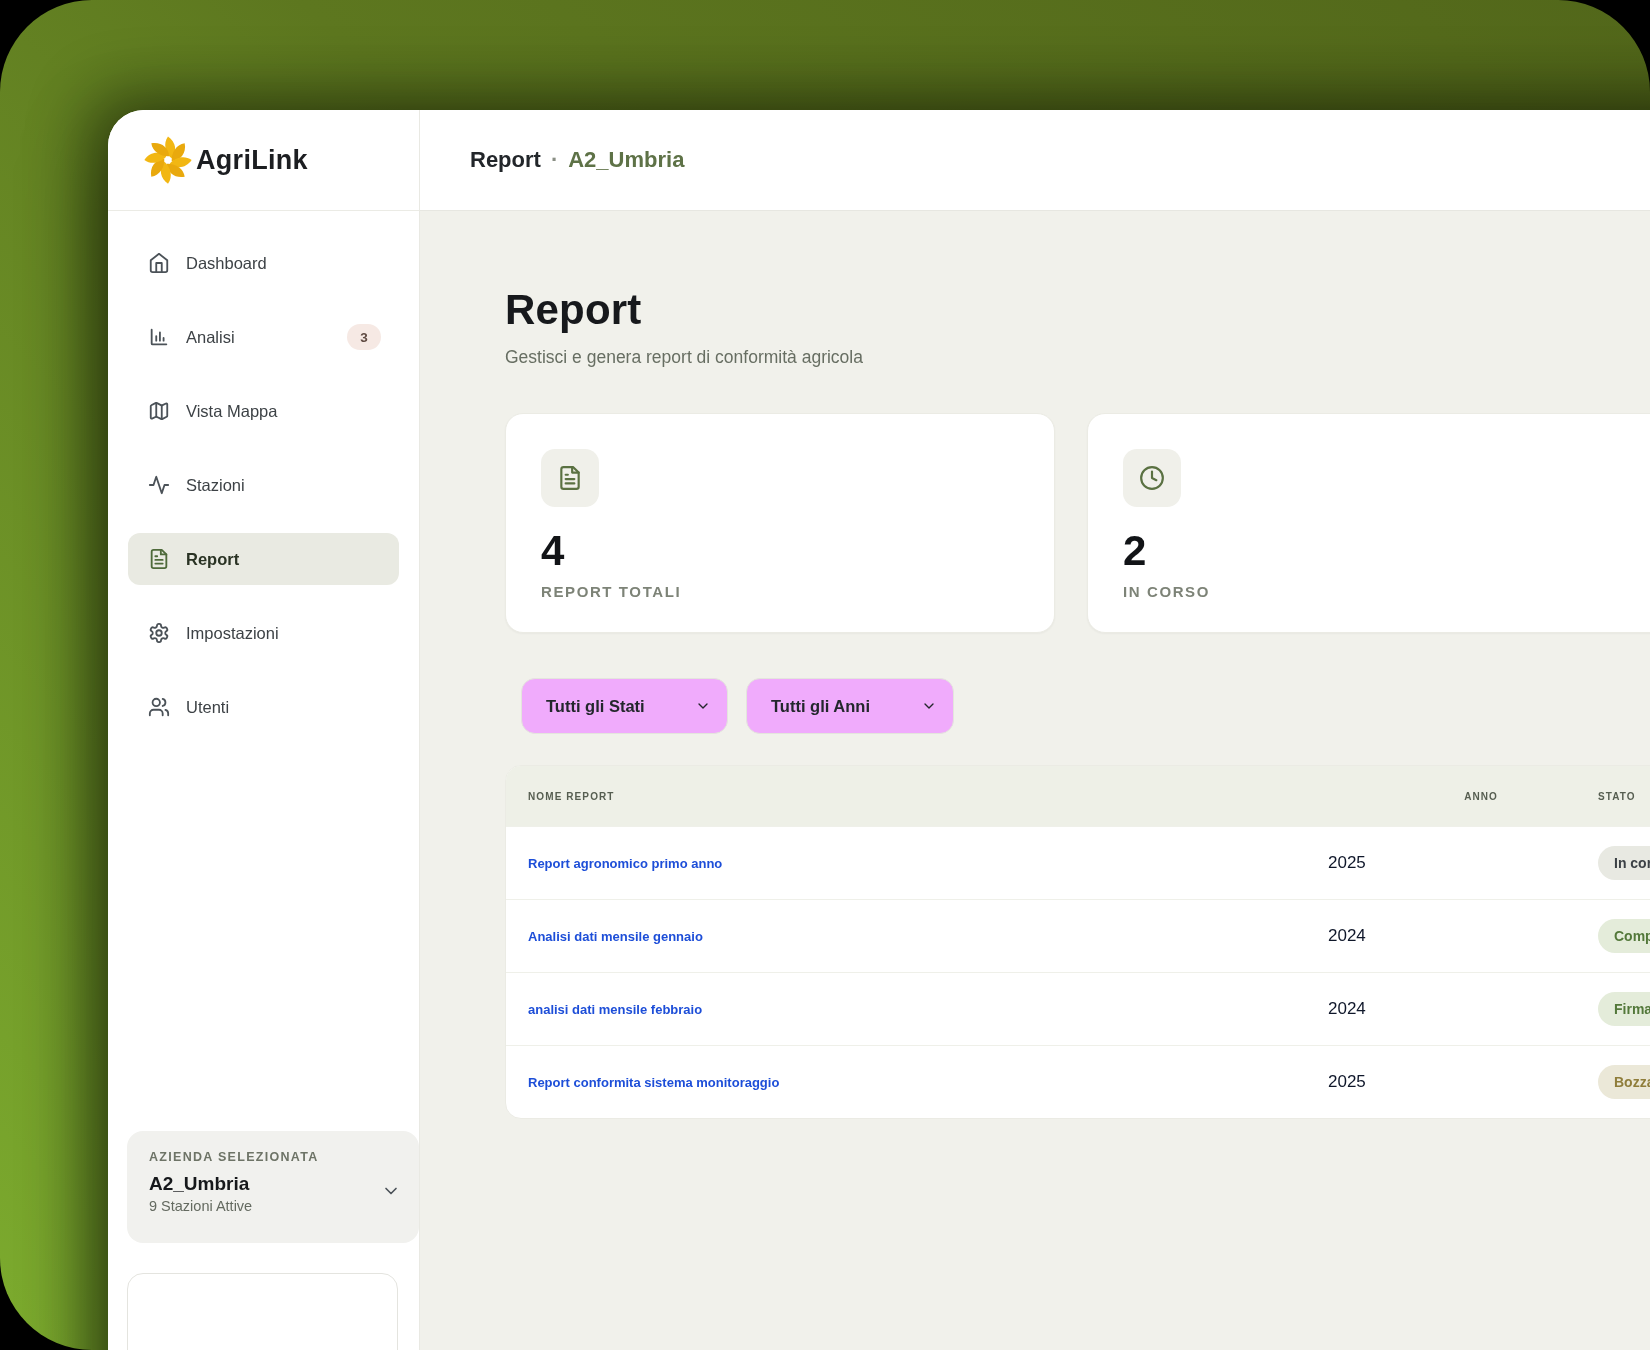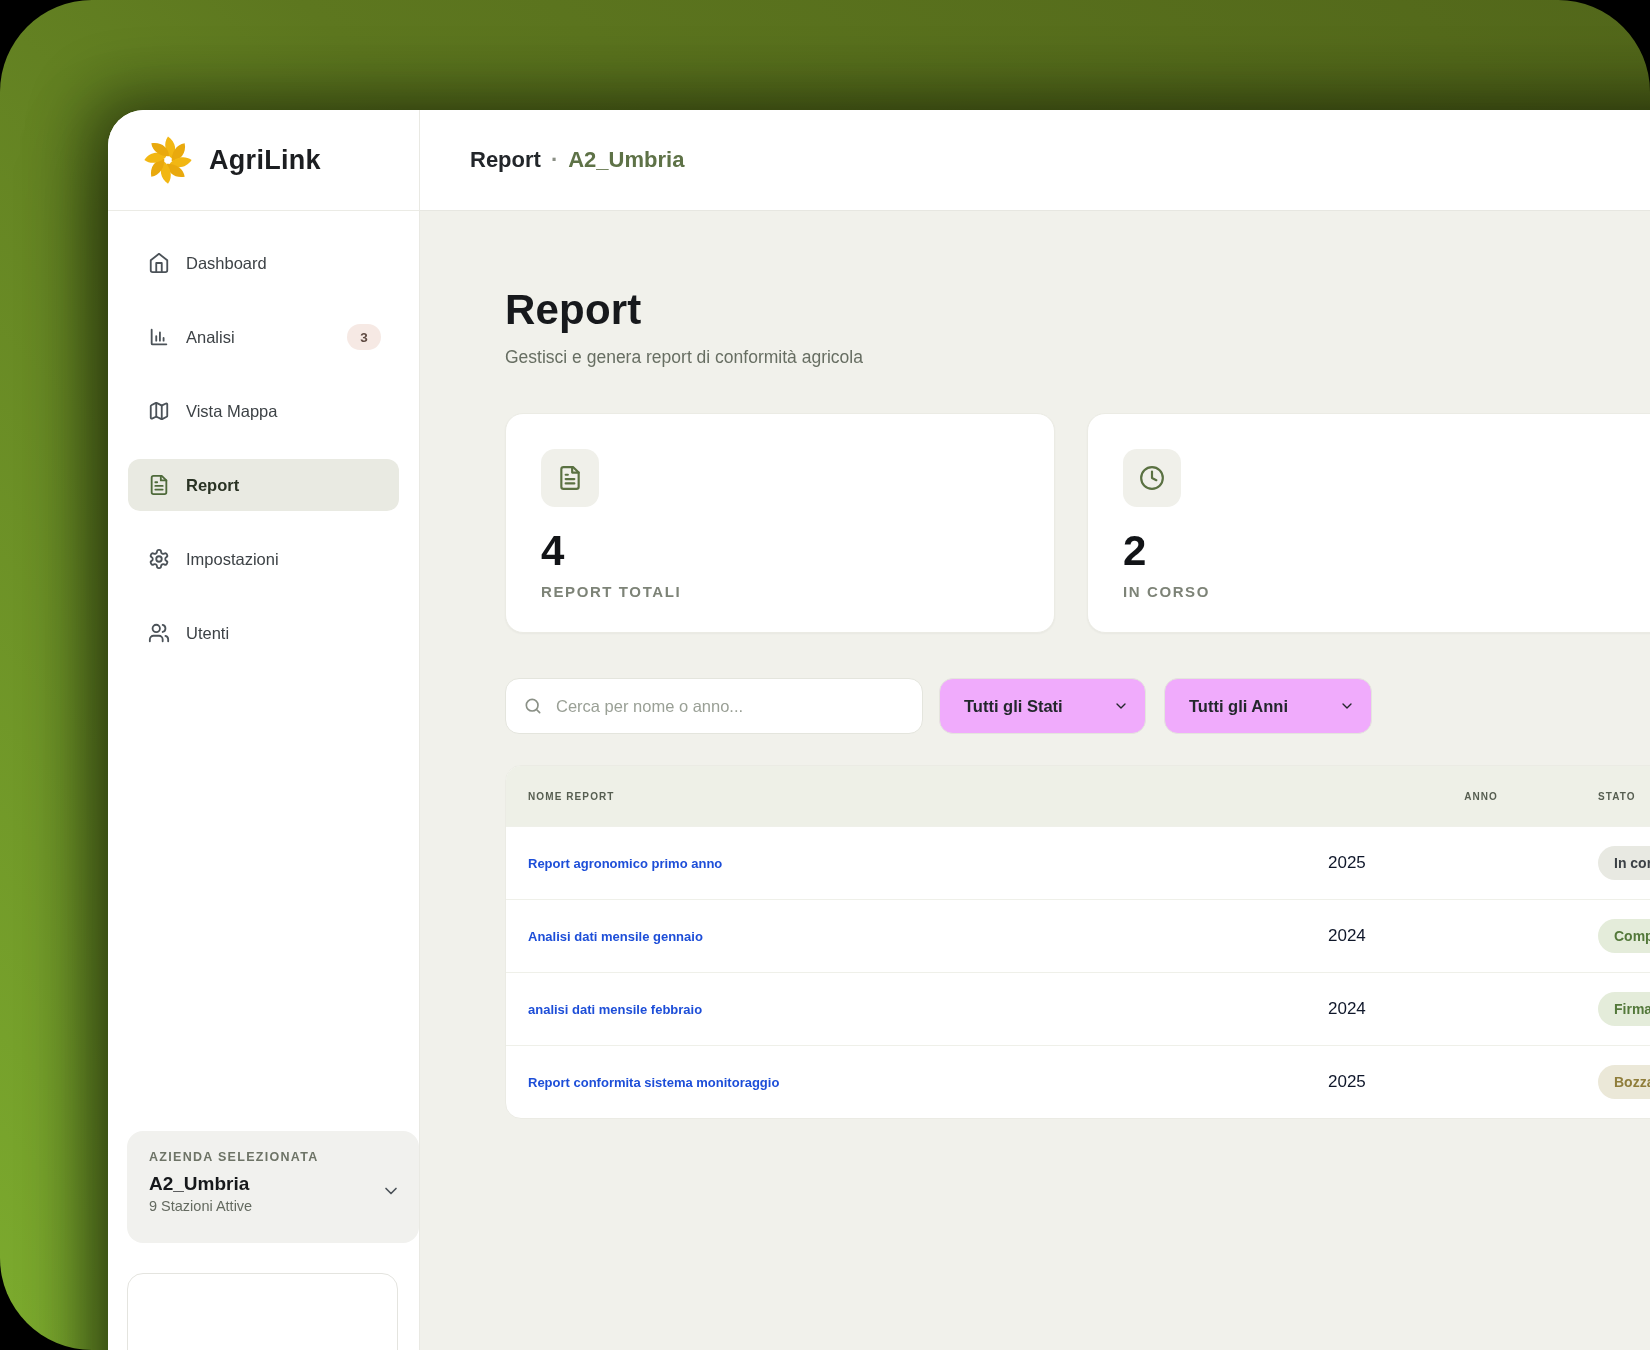--- a/index.html
+++ b/index.html
@@ -9,21 +9,21 @@
   .bg-frame { position:absolute; inset:0; border-radius:92px;
     background:linear-gradient(225deg,#52671a 0%,#5d771f 45%,#7cab2e 100%); }
 
   .app-window { position:absolute; left:108px; top:110px; width:1900px; height:1400px;
     background:#fff; border-radius:36px 0 0 0; display:flex;
     box-shadow:-20px -18px 60px rgba(10,16,2,.45), 0 30px 80px rgba(0,0,0,.5); overflow:hidden; }
 
   
   .sidebar { width:312px; flex:0 0 312px; background:#fff; border-right:1px solid #e9e9e3;
     position:relative; }
-  .logo-row { height:101px; display:flex; align-items:center; gap:13px; padding-left:32px;
+  .logo-row { height:101px; display:flex; align-items:center; padding-left:32px;
     border-bottom:1px solid #ececе6; border-bottom:1px solid #ececе6; border-bottom:1px solid #ebebe5; }
   .logo-mark { width:56px; height:56px; }
   .logo-text { font-size:27px; font-weight:600; color:#1c1e21; letter-spacing:.3px; }
 
   .nav { padding:26px 20px 0 20px; display:flex; flex-direction:column; gap:22px; }
   .nav-item { height:52px; border-radius:12px; display:flex; align-items:center; gap:16px;
     padding:0 18px 0 20px; color:#3d4246; font-size:16.5px; font-weight:500; cursor:pointer; }
   .nav-item .nicon { width:22px; height:22px; color:#4b5258; flex:0 0 22px; }
   .nav-item.active { background:#e9eae2; color:#2a3324; font-weight:700; }
   .nav-item.active .nicon { color:#4e6a3a; }
@@ -142,20 +142,26 @@
         <span class="nav-badge">3</span>
       </div>
       <div class="nav-item">
         <svg class="nicon stroke" viewBox="0 0 24 24">
           <path d="M14.1 5.6a2 2 0 0 0 1.8 0l3.7-1.8A1 1 0 0 1 21 4.6v12.8a1 1 0 0 1-.6.9l-4.5 2.3a2 2 0 0 1-1.8 0l-4.2-2.1a2 2 0 0 0-1.8 0l-3.7 1.8A1 1 0 0 1 3 19.4V6.6a1 1 0 0 1 .6-.9l4.5-2.3a2 2 0 0 1 1.8 0z"></path>
           <path d="M15 5.8v15"></path>
             <path d="M9 3.2v15"></path>
         </svg>
         <span>Vista Mappa</span>
       </div>
+      <div class="nav-item">
+        <svg class="nicon stroke" viewBox="0 0 24 24">
+          <polyline points="22 12 18 12 15 21 9 3 6 12 2 12"></polyline>
+        </svg>
+        <span>Stazioni</span>
+      </div>
       <div class="nav-item active">
         <svg class="nicon stroke" viewBox="0 0 24 24">
           <path d="M15 2H6a2 2 0 0 0-2 2v16a2 2 0 0 0 2 2h12a2 2 0 0 0 2-2V7Z"></path>
           <path d="M14 2v5h6"></path>
             <path d="M10 9H8"></path>
             <path d="M16 13H8"></path>
             <path d="M16 17H8"></path>
         </svg>
         <span>Report</span>
       </div>
@@ -220,27 +226,20 @@
               <circle cx="12" cy="12" r="10"></circle>
                 <polyline points="12 6 12 12 16 14"></polyline>
             </svg>
           </div>
           <div class="stat-value">2</div>
           <div class="stat-label">IN CORSO</div>
         </div>
       </div>
 
       <div class="filter-row">
-        <div class="search-box">
-          <svg class="search-icon stroke" viewBox="0 0 24 24">
-            <circle cx="11" cy="11" r="7"></circle>
-              <path d="m20 20-3.8-3.8"></path>
-          </svg>
-          <input type="text" placeholder="Cerca per nome o anno..." style="">
-        </div>
         <div class="dropdown dd-status">
           <span>Tutti gli Stati</span>
           <svg class="dd-chevron stroke" viewBox="0 0 24 24">
             <polyline points="6 9 12 15 18 9"></polyline>
           </svg>
         </div>
         <div class="dropdown dd-year">
           <span>Tutti gli Anni</span>
           <svg class="dd-chevron stroke" viewBox="0 0 24 24">
             <polyline points="6 9 12 15 18 9"></polyline>

